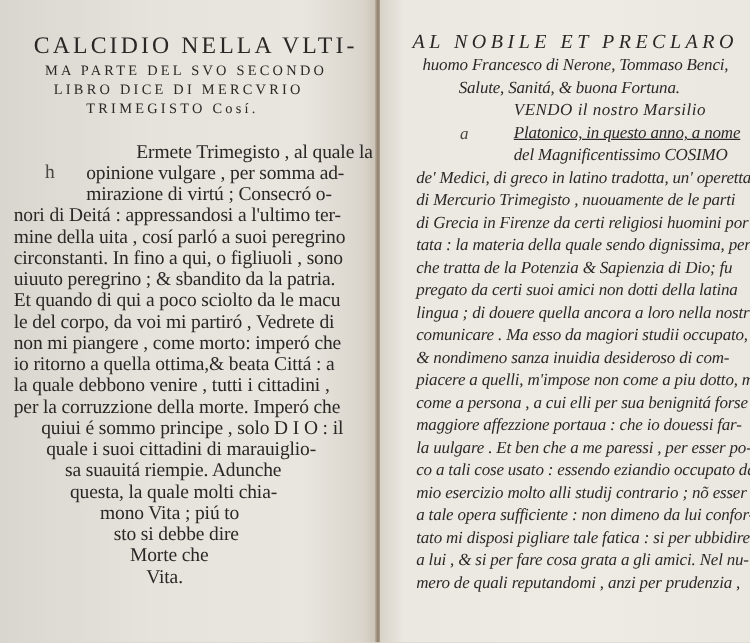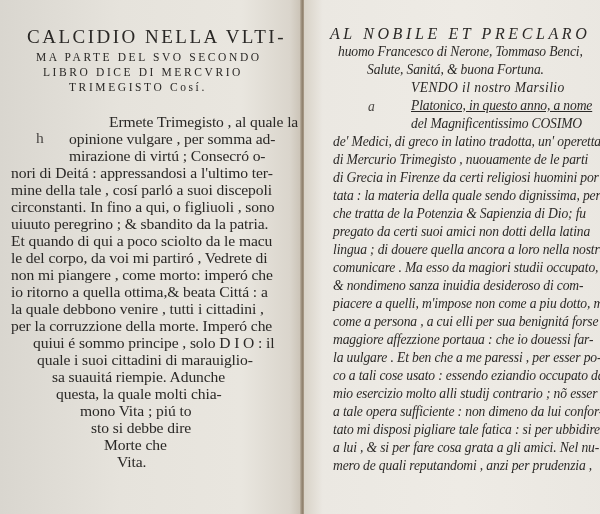--- a/index.html
+++ b/index.html
@@ -43,21 +43,21 @@
   <div class="line roman title-small" style="left:36px;top:51px;">MA PARTE DEL SVO SECONDO</div>
   <div class="line roman title-small" style="left:43px;top:66px;">LIBRO DICE DI MERCVRIO</div>
   <div class="line roman title-small" style="left:69px;top:81px;">TRIMEGISTO Cosí.</div>
 
   <div class="line roman body-l marg" style="left:36px;top:129px;">h</div>
 
   <div class="line roman body-l" style="left:70px;top:113px;margin-left:39px;">Ermete Trimegisto , al quale la</div>
   <div class="line roman body-l" style="left:69px;top:130px;">opinione vulgare , per somma ad-</div>
   <div class="line roman body-l" style="left:69px;top:147px;">mirazione di virtú ; Consecró o-</div>
   <div class="line roman body-l" style="left:11px;top:164px;">nori di Deitá : appressandosi a l'ultimo ter-</div>
-  <div class="line roman body-l" style="left:11px;top:181px;">mine della tale , cosí parló a suoi discepoli</div>
+  <div class="line roman body-l" style="left:11px;top:181px;">mine della uita , cosí parló a suoi peregrino</div>
   <div class="line roman body-l" style="left:11px;top:198px;">circonstanti. In fino a qui, o figliuoli , sono</div>
   <div class="line roman body-l" style="left:11px;top:215px;">uiuuto peregrino ; &amp; sbandito da la patria.</div>
   <div class="line roman body-l" style="left:11px;top:232px;">Et quando di qui a poco sciolto da le macu</div>
   <div class="line roman body-l" style="left:11px;top:249px;">le del corpo, da voi mi partiró , Vedrete di</div>
   <div class="line roman body-l" style="left:11px;top:266px;">non mi piangere , come morto: imperó che</div>
   <div class="line roman body-l" style="left:11px;top:283px;">io ritorno a quella ottima,&amp; beata Cittá : a</div>
   <div class="line roman body-l" style="left:11px;top:300px;">la quale debbono venire , tutti i cittadini ,</div>
   <div class="line roman body-l" style="left:11px;top:317px;">per la corruzzione della morte. Imperó che</div>
   <div class="line roman body-l" style="left:33px;top:334px;">quiui é sommo principe , solo D I O : il</div>
   <div class="line roman body-l" style="left:37px;top:351px;">quale i suoi cittadini di marauiglio-</div>

